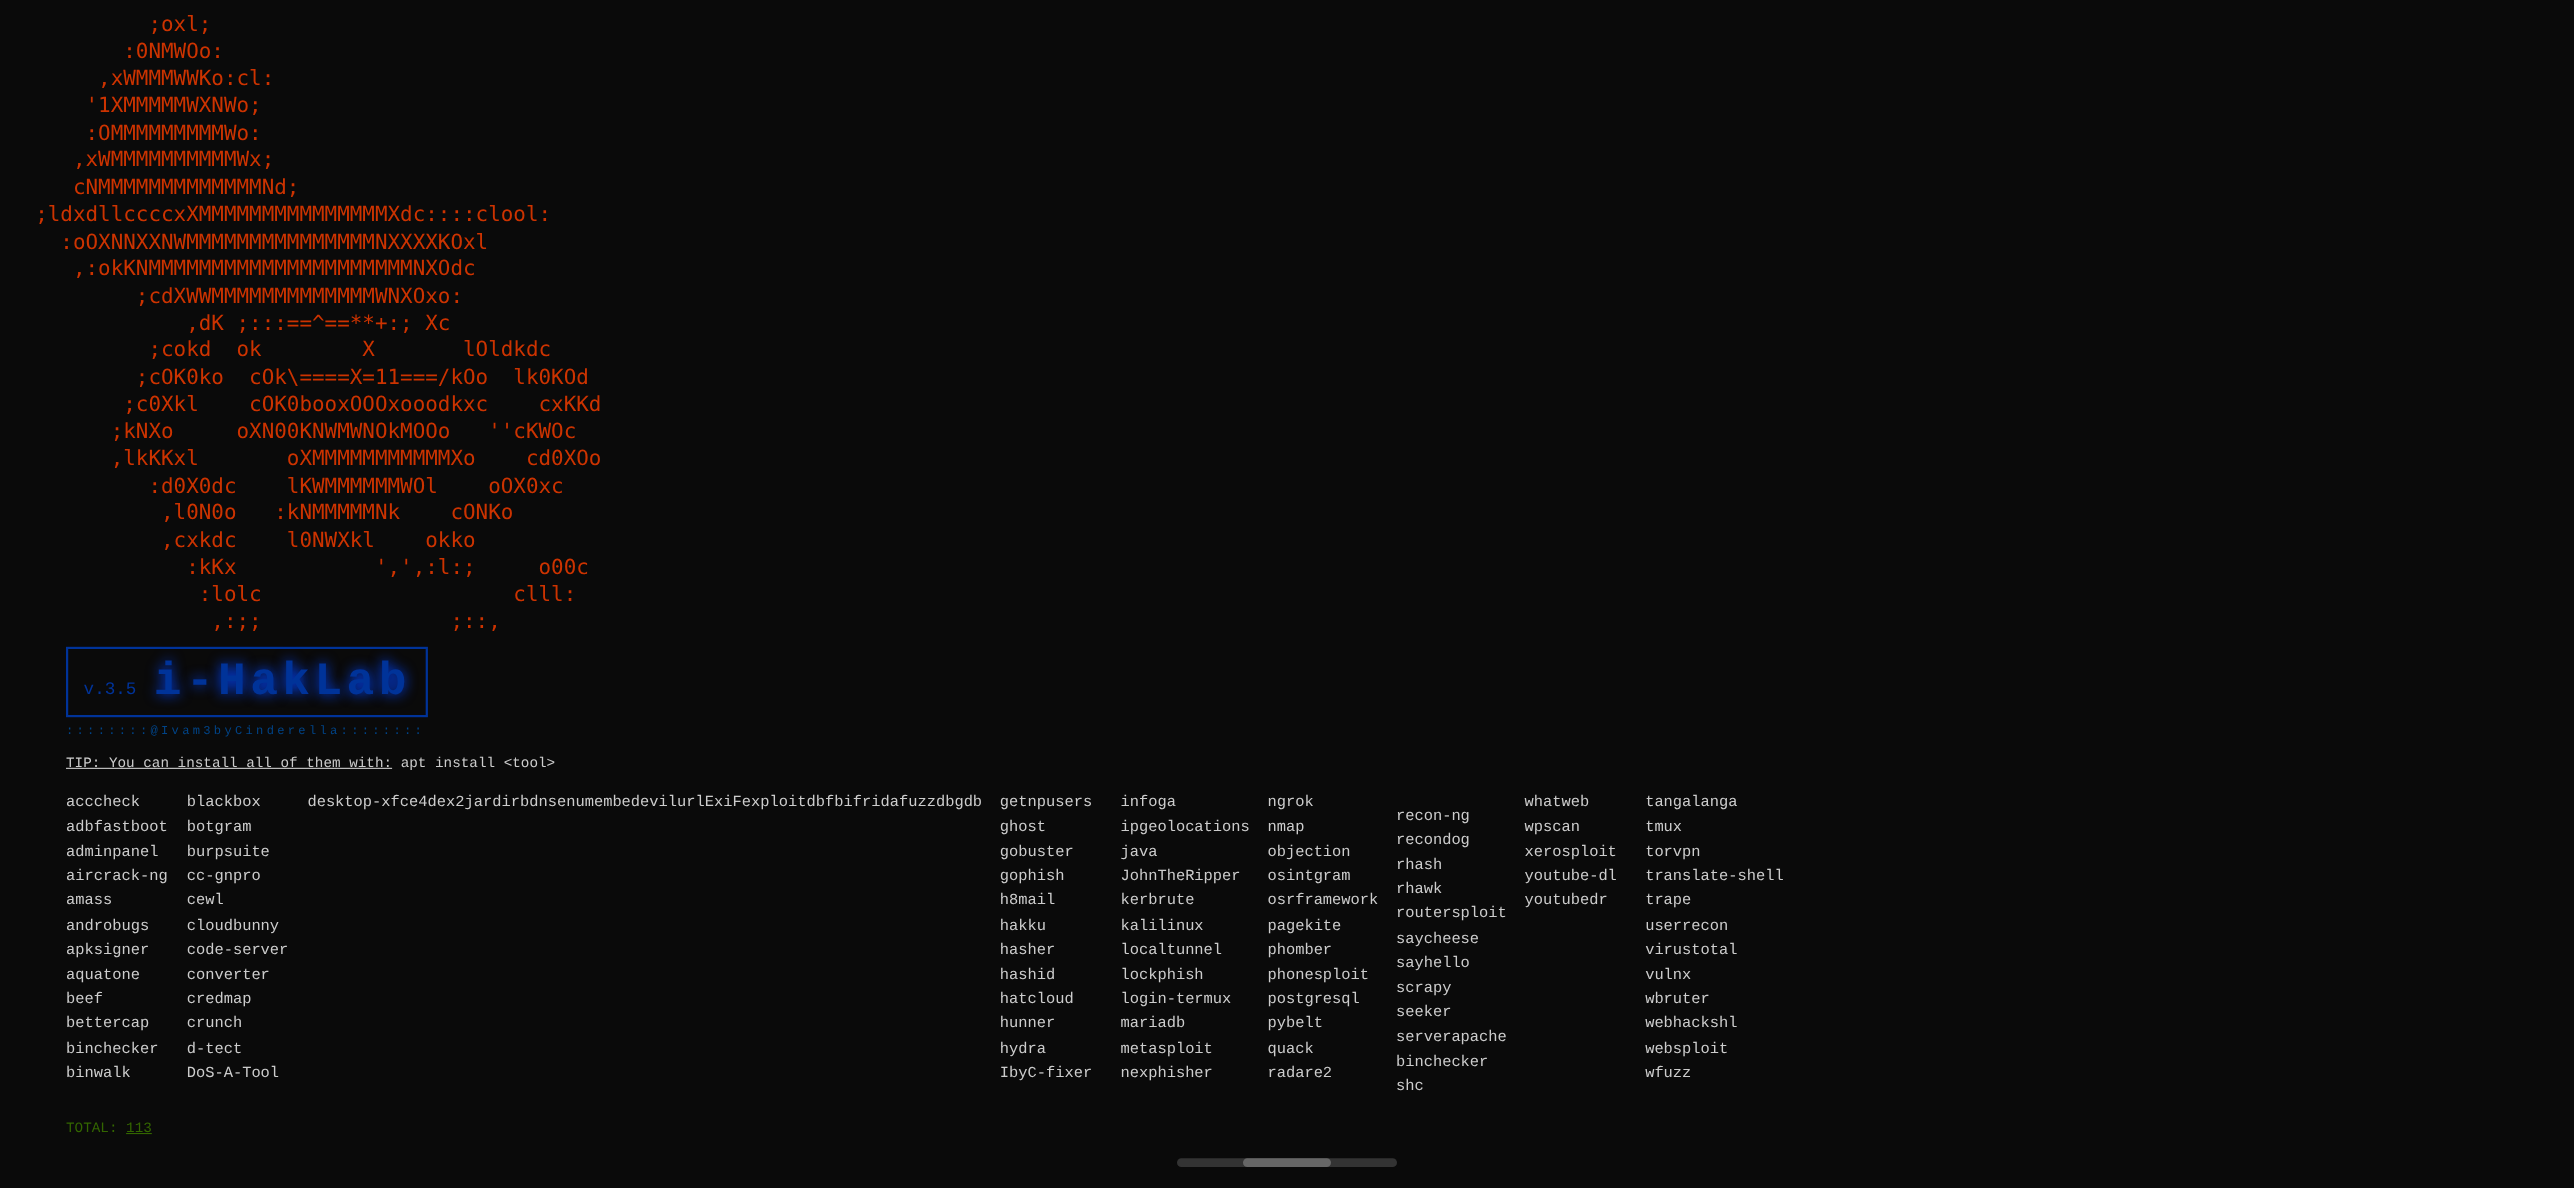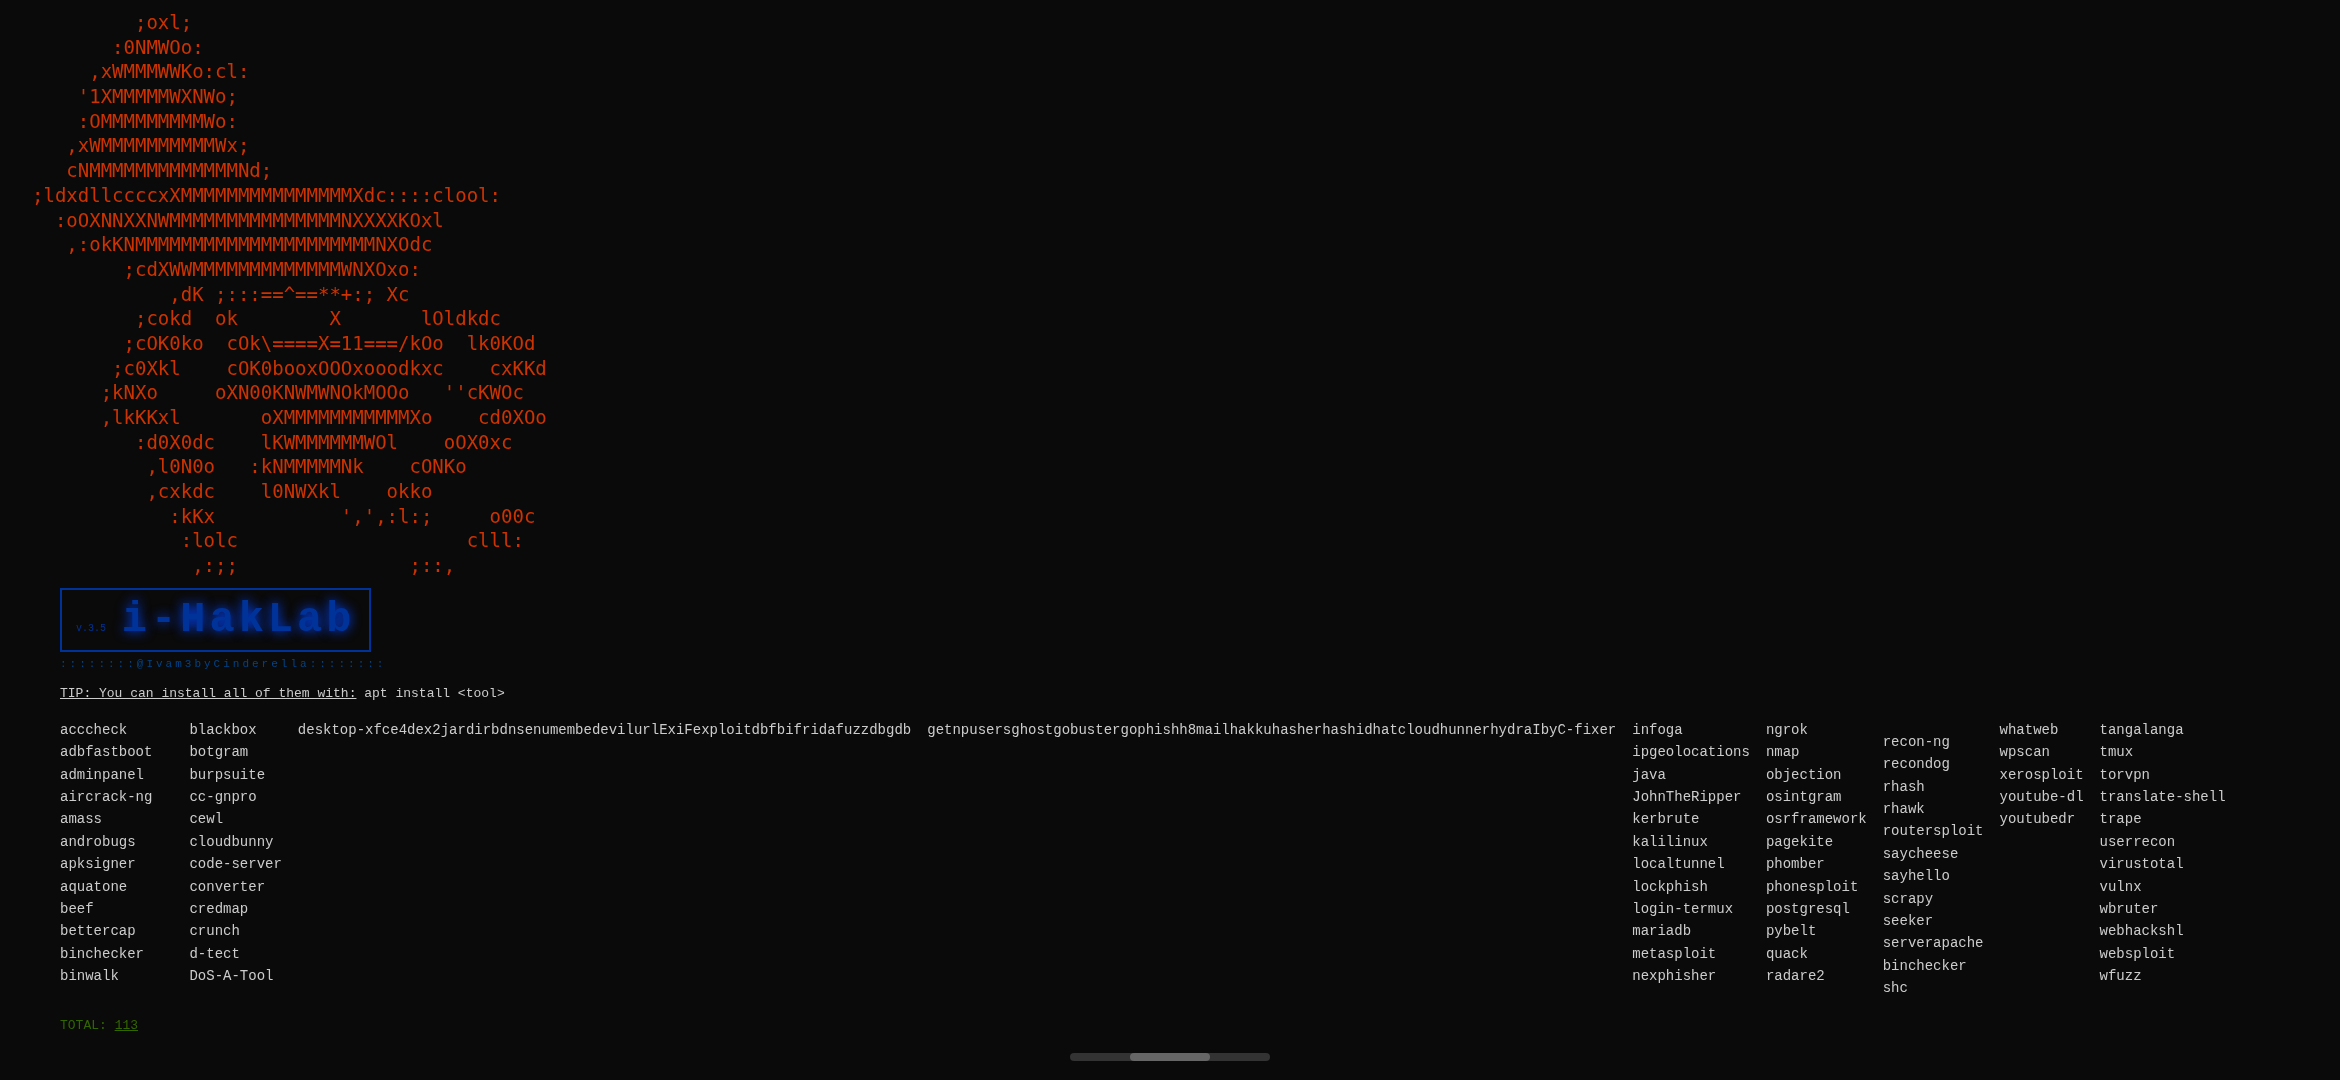--- a/index.html
+++ b/index.html
@@ -96,21 +96,21 @@
          :d0X0dc    lKWMMMMMMWOl    oOX0xc
           ,l0N0o   :kNMMMMMNk    cONKo
           ,cxkdc    l0NWXkl    okko
             :kKx           ',',:l:;     o00c
              :lolc                    clll:
               ,:;;               ;::,</pre>
 </div>
 
 <div class="logo-wrapper">
   <div style="display:inline-block; border: 2px solid #003399; padding: 6px 14px; margin-bottom: 4px;">
-    <span style="color:#003399; font-size:10px; font-family:'Courier New',monospace;">v.3.5</span>
+    <span style="color:#003399; font-size:16px; font-family:'Courier New',monospace;">v.3.5</span>
     <span style="color:#003399; font-size:42px; font-weight:bold; font-family:'Courier New',monospace; letter-spacing:4px; text-shadow:0 0 12px #0044ff; margin-left:8px;">i-HakLab</span>
   </div>
   <br>
   <span style="color:#004488; font-size:11px; font-family:'Courier New',monospace; letter-spacing:3px;">::::::::@Ivam3byCinderella::::::::</span>
 </div>
 
 <div class="tip-line">
   <span class="tip-underline">TIP: You can install all of them with:</span><span style="color:#cccccc;"> apt install &lt;tool&gt;</span>
 </div>
 
@@ -123,21 +123,21 @@
         <div class="tool-item">aircrack-ng</div>
         <div class="tool-item">amass</div>
         <div class="tool-item">androbugs</div>
         <div class="tool-item">apksigner</div>
         <div class="tool-item">aquatone</div>
         <div class="tool-item">beef</div>
         <div class="tool-item">bettercap</div>
         <div class="tool-item">binchecker</div>
         <div class="tool-item">binwalk</div>
       </div>
-      <div style="display: flex; flex-direction: column; margin-left: 21px;">
+      <div style="display: flex; flex-direction: column;">
         <div class="tool-item">blackbox</div>
         <div class="tool-item">botgram</div>
         <div class="tool-item">burpsuite</div>
         <div class="tool-item">cc-gnpro</div>
         <div class="tool-item">cewl</div>
         <div class="tool-item">cloudbunny</div>
         <div class="tool-item">code-server</div>
         <div class="tool-item">converter</div>
         <div class="tool-item">credmap</div>
         <div class="tool-item">crunch</div>
@@ -151,21 +151,21 @@
         <div class="tool-item">dnsenum</div>
         <div class="tool-item">embed</div>
         <div class="tool-item">evilurl</div>
         <div class="tool-item">ExiF</div>
         <div class="tool-item">exploitdb</div>
         <div class="tool-item">fbi</div>
         <div class="tool-item">frida</div>
         <div class="tool-item">fuzzdb</div>
         <div class="tool-item">gdb</div>
       </div>
-      <div style="display: flex; flex-direction: row;">
+      <div style="display: flex; flex-direction: column;">
         <div class="tool-item">getnpusers</div>
         <div class="tool-item">ghost</div>
         <div class="tool-item">gobuster</div>
         <div class="tool-item">gophish</div>
         <div class="tool-item">h8mail</div>
         <div class="tool-item">hakku</div>
         <div class="tool-item">hasher</div>
         <div class="tool-item">hashid</div>
         <div class="tool-item">hatcloud</div>
         <div class="tool-item">hunner</div>

